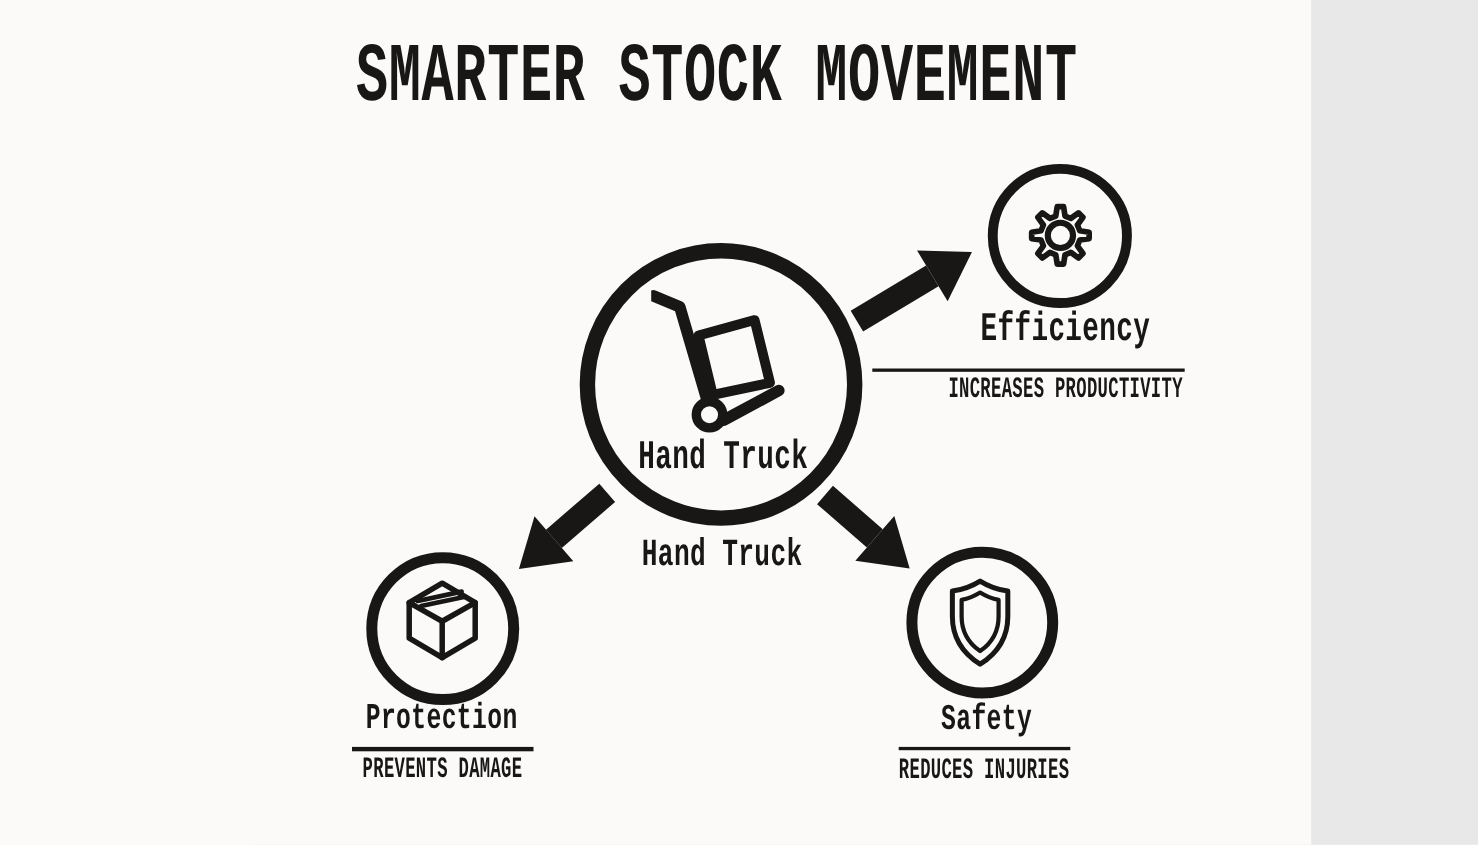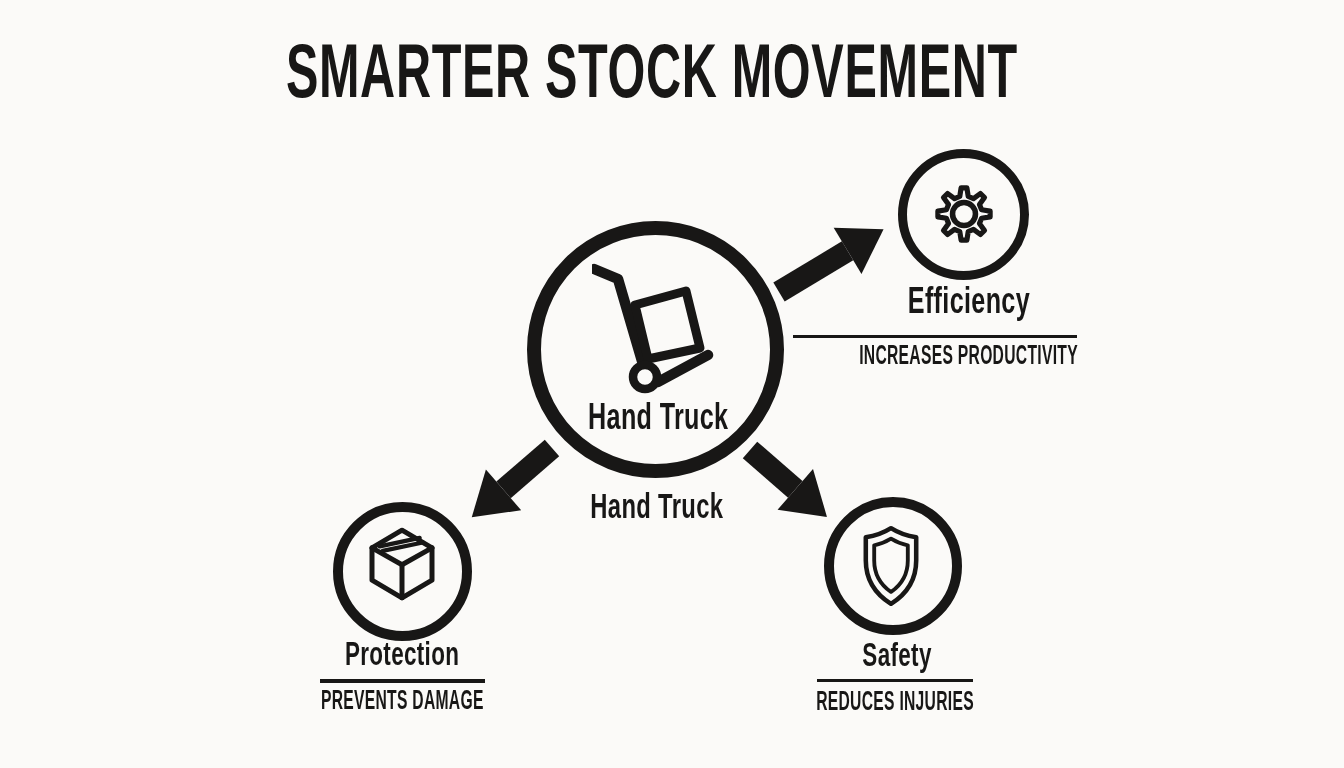--- a/index.html
+++ b/index.html
@@ -1,20 +1,20 @@
 <!DOCTYPE html>
 <html style="--ink: #181716; --bg: #fbfaf8;"><head>
 <meta charset="utf-8">
 <style>
   :root { --ink:#181716; --bg:#fbfaf8; }
   * { margin:0; padding:0; box-sizing:border-box; }
   body { background:#e8e8e8; font-family:"Liberation Sans","DejaVu Sans",sans-serif; }
   .canvas {
-    position:relative; width:1344px; height:768px; overflow:hidden;
-    background:var(--bg); color:var(--ink);
+    position:relative; width:1192px; height:768px; overflow:hidden;
+    background:var(--bg); color:var(--ink);font-family:Liberation Mono, monospace;
   }
   
   .ctr { position:absolute; width:0; display:flex; justify-content:center; }
   .cond {
     display:inline-block; white-space:nowrap; font-weight:700;
     transform:scaleX(var(--sx,0.68)); transform-origin:center;
     line-height:1; color:var(--ink); letter-spacing:0.5px;
   }
   .title-pos { left:652px; top:33px; }
   .title-pos .cond { font-size:76px; --sx:0.64; letter-spacing:1px; }

